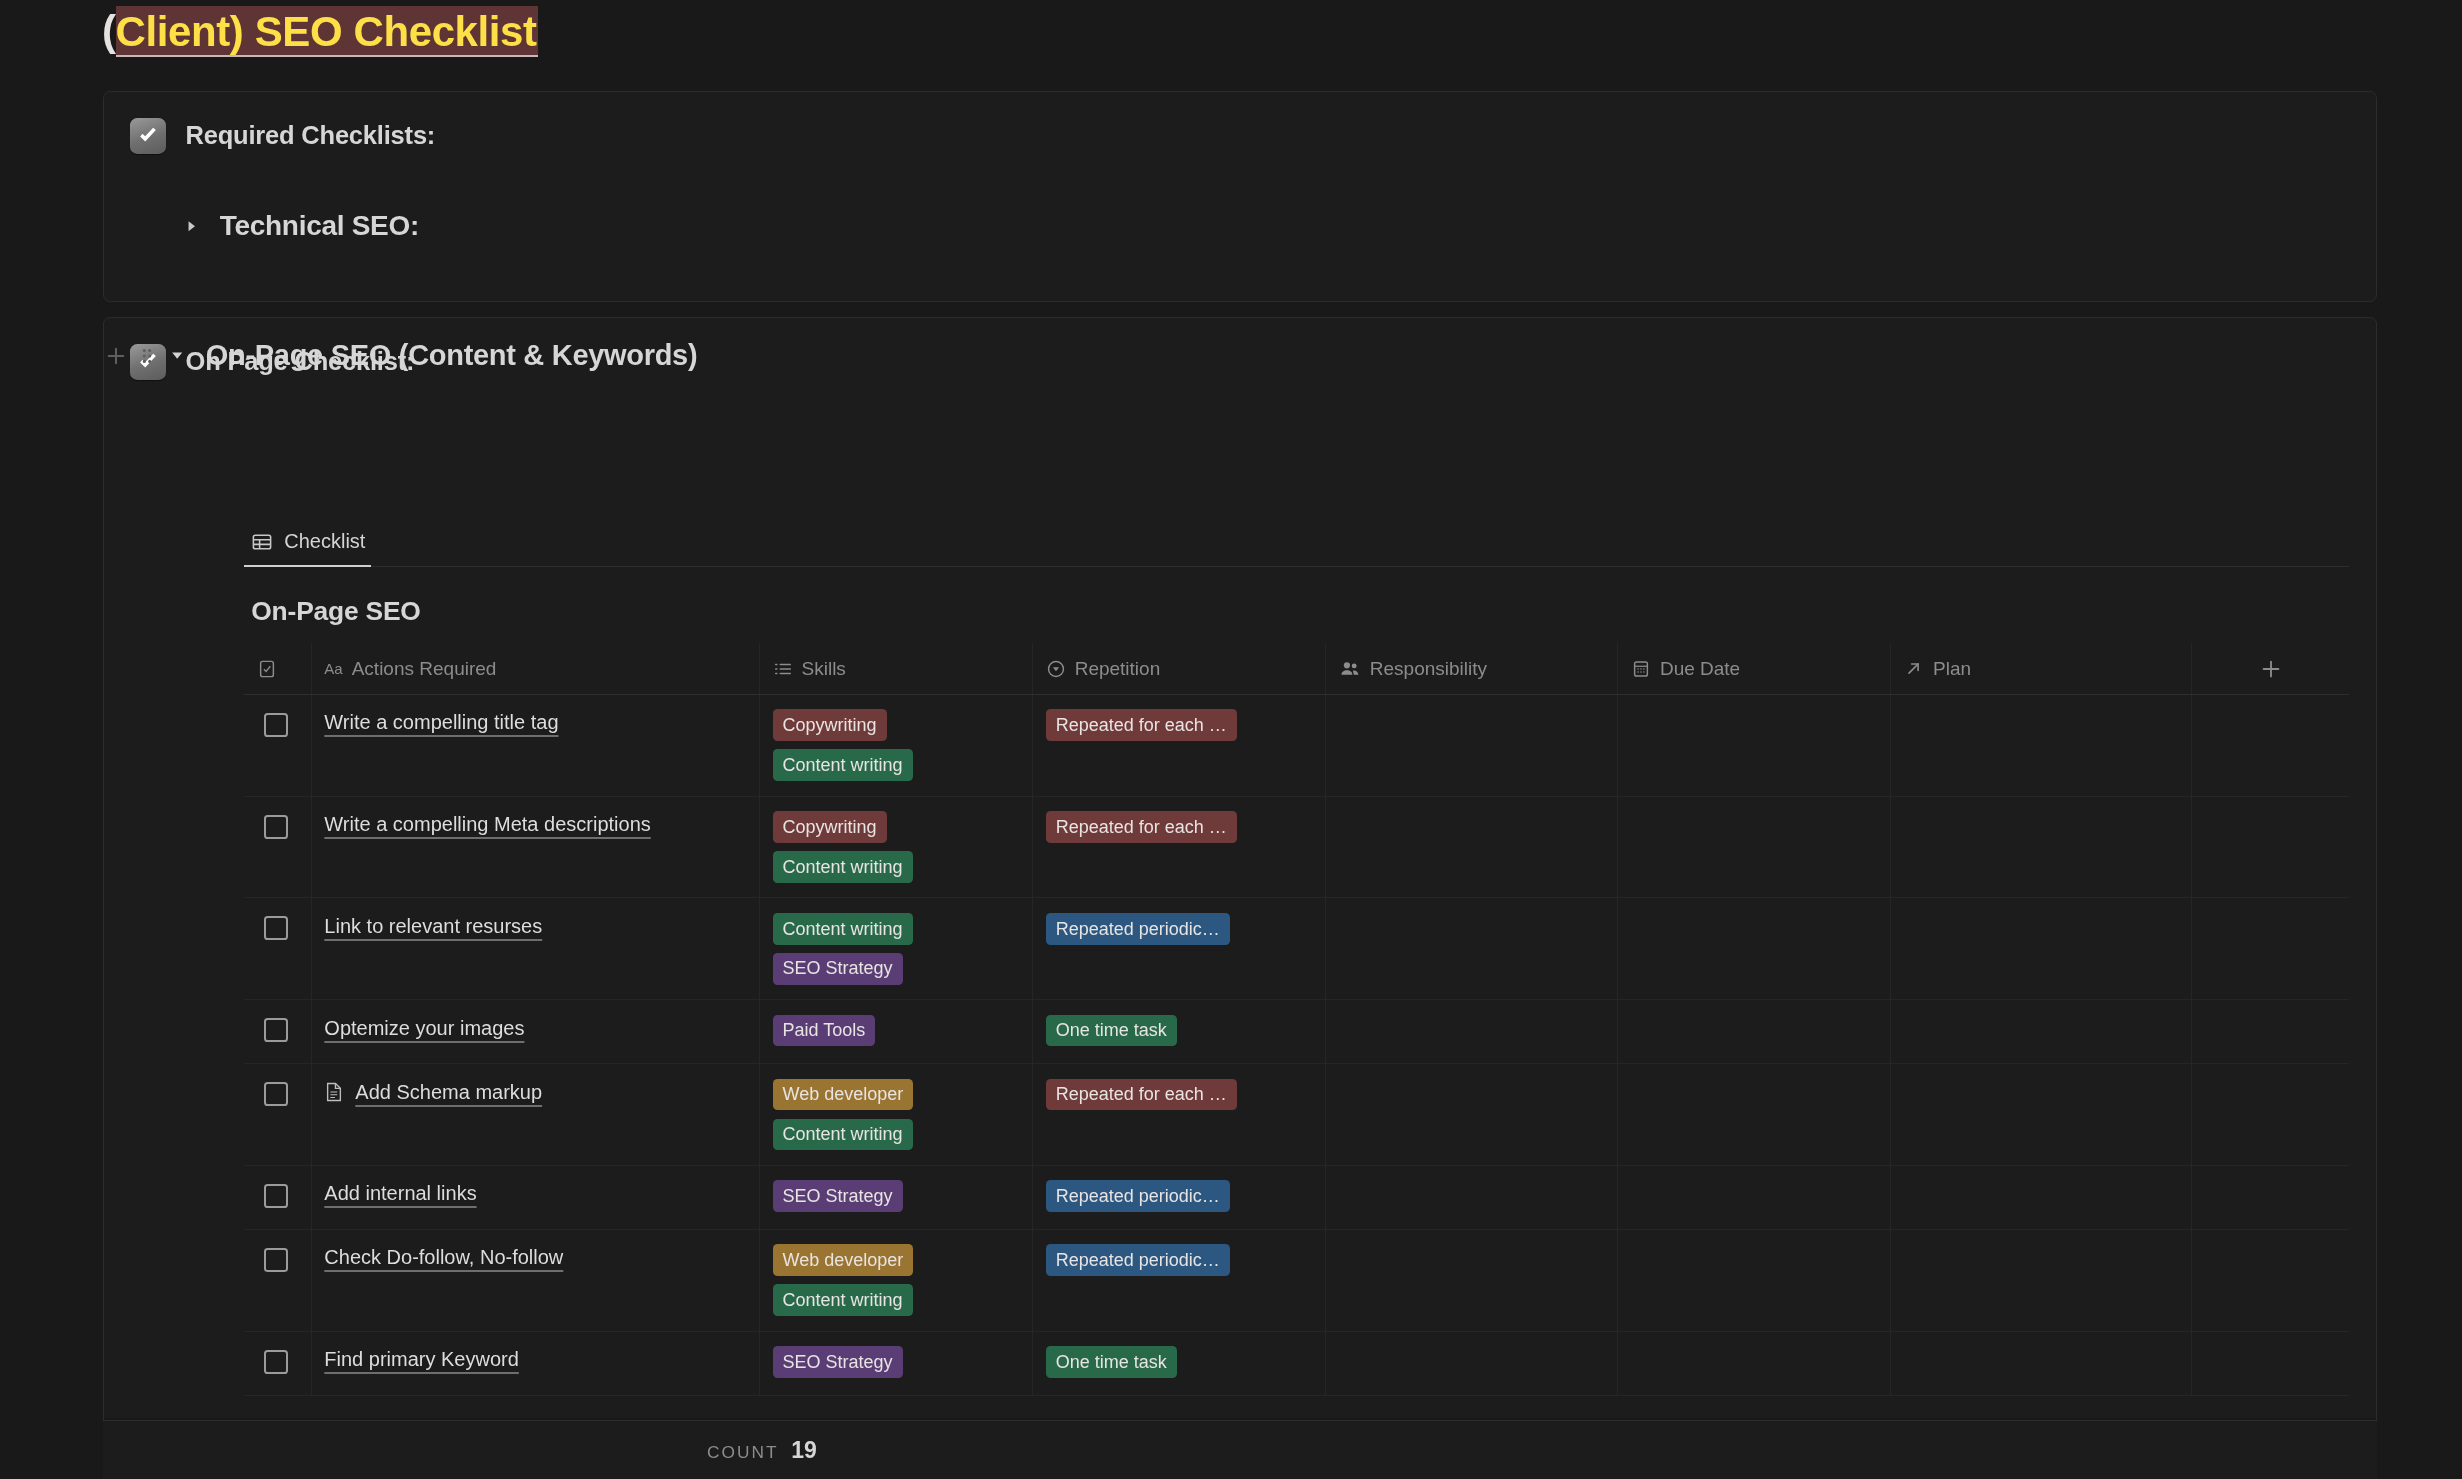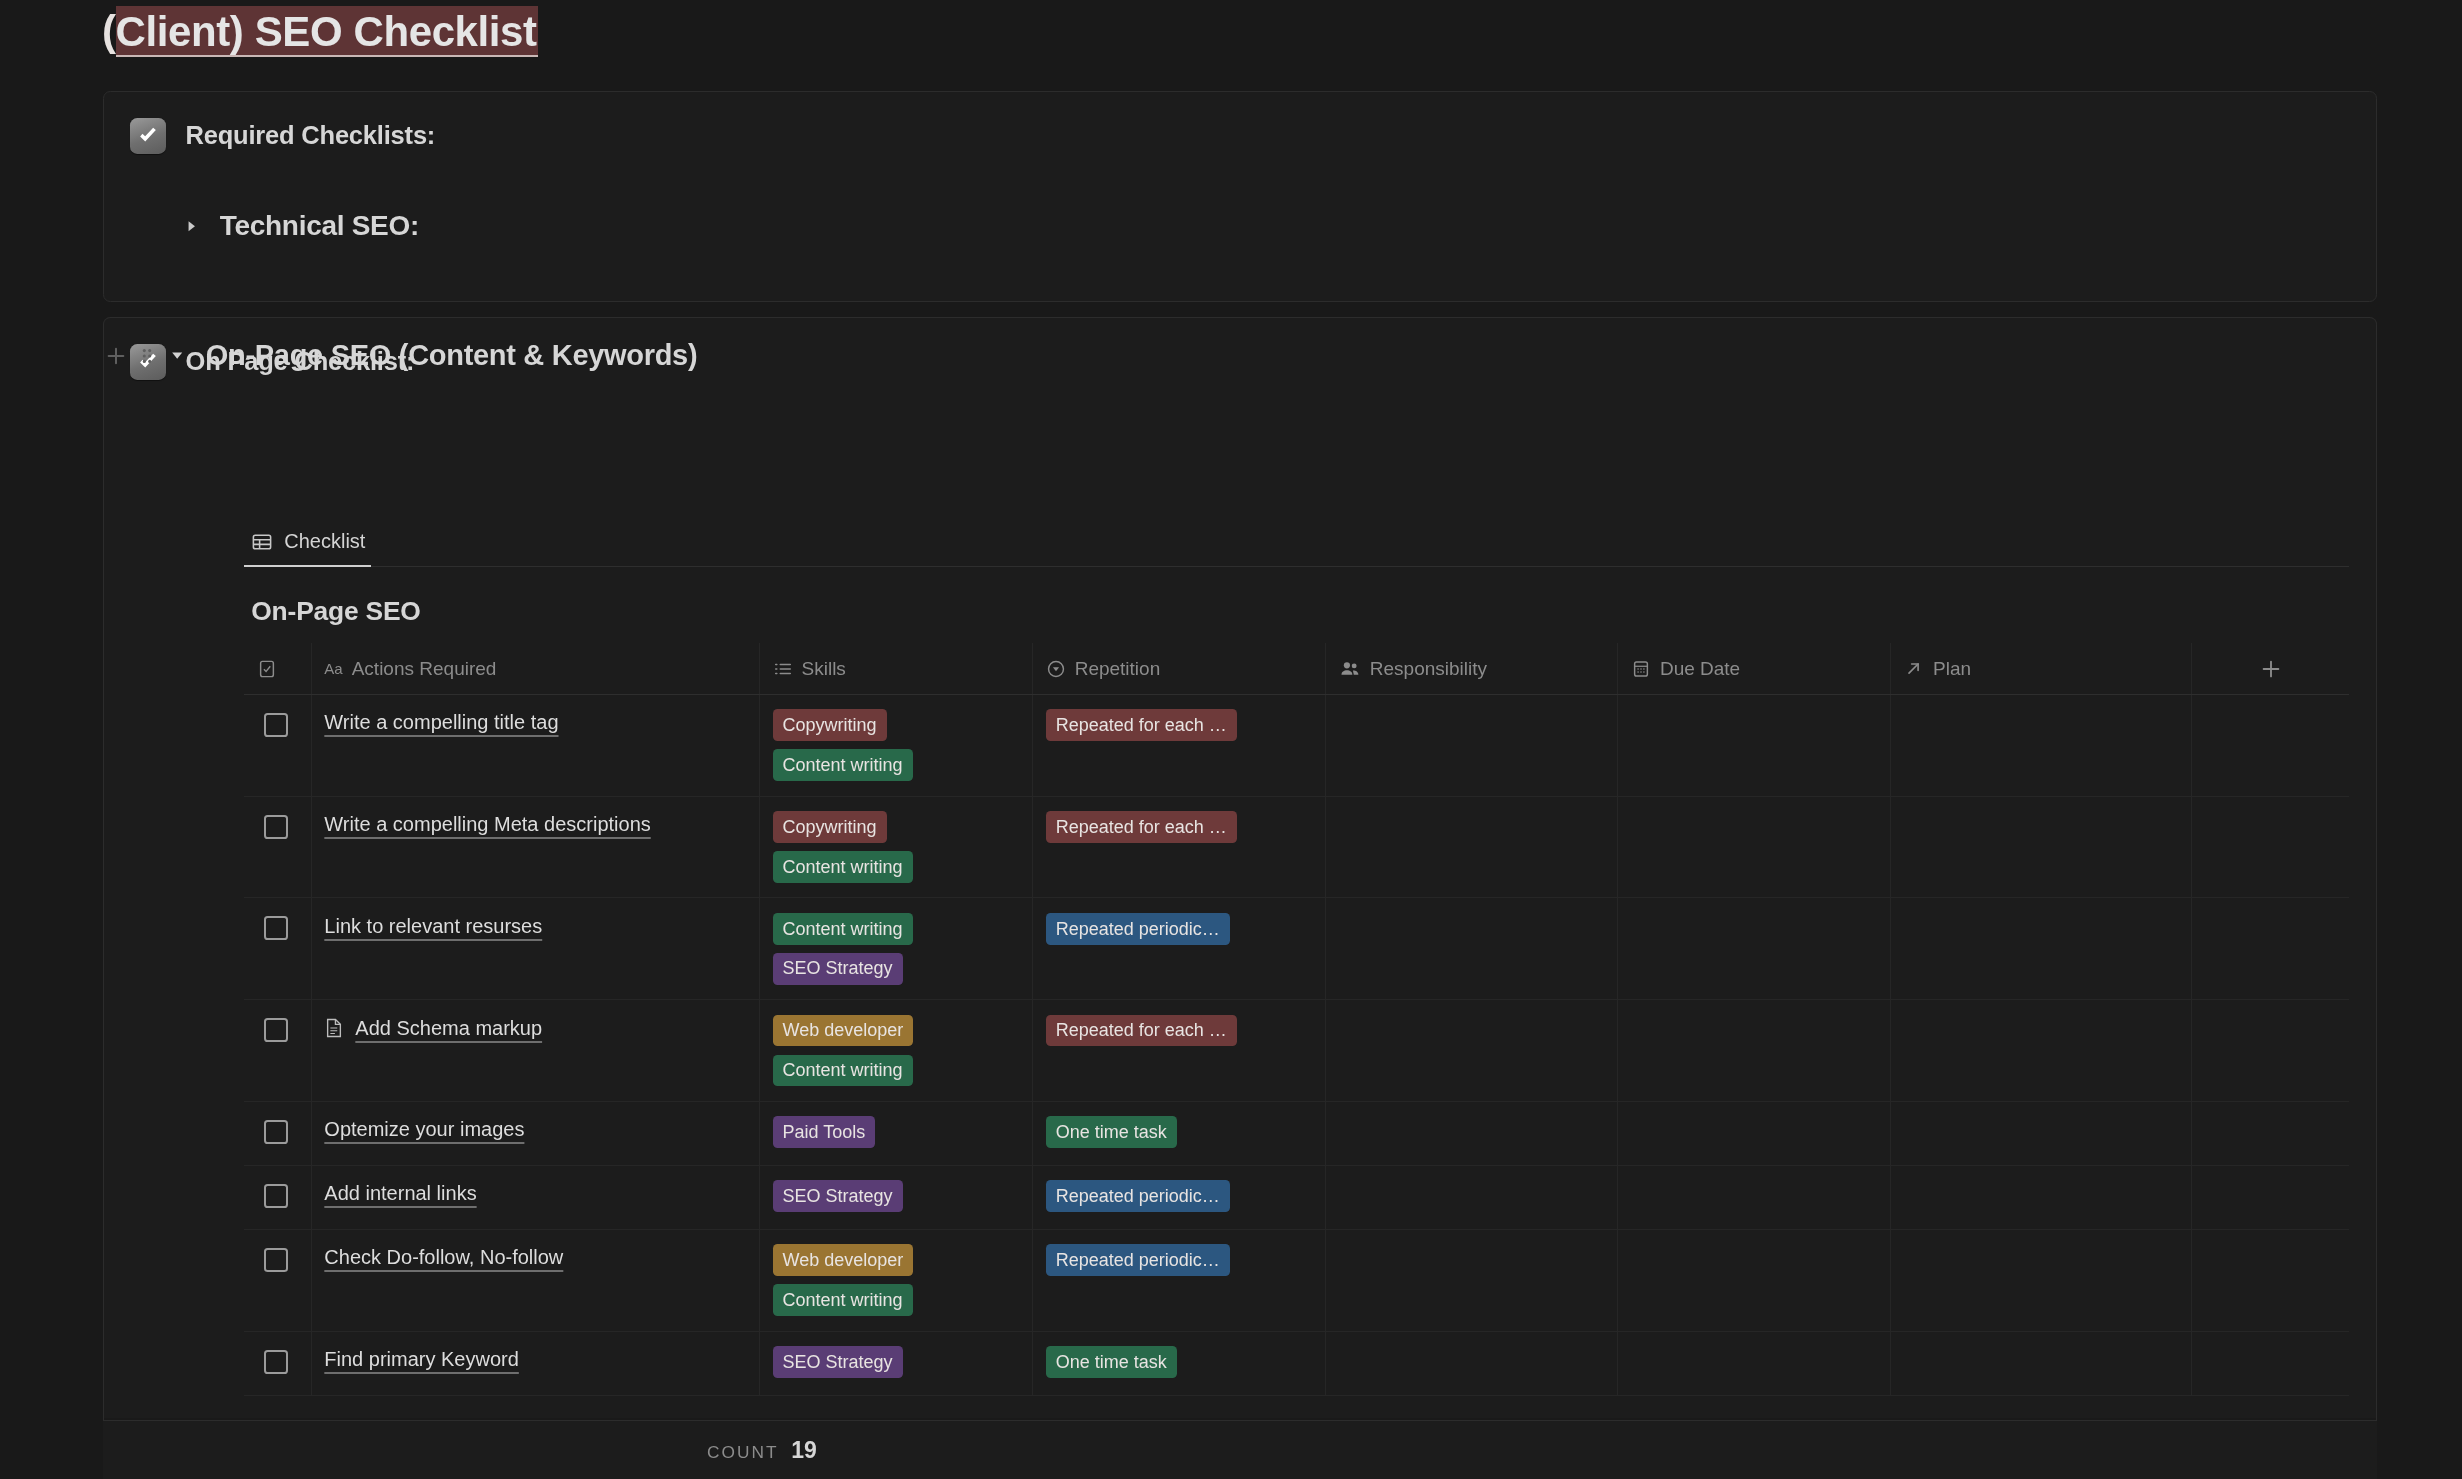--- a/index.html
+++ b/index.html
@@ -13,21 +13,21 @@
 
   
   .title-wrap {
     position: absolute; left: 102px; top: 7.3px;
     font-size: 42px; font-weight: 700; letter-spacing: -0.4px;
     color: #E6E1DF; white-space: nowrap;
   }
   .title-paren { color: #E6E1DF; }
   .title-hl {
     background: #5E3435;
-    color: #e5e5e5;
+    color: #fde047;
     border-bottom: 2.7px solid #C9B8B6;
     padding: 1.8px 1.8px 0.9px 0;
   }
 
   
   .callout {
     position: absolute;
     left: 103px;
     width: 2274px;
     background: #1C1C1C;
@@ -437,20 +437,44 @@
             <td></td>
             <td></td>
             <td class="td-last"></td>
           </tr>
           <tr>
             <td class="td-check">
               <span class="row-cb"></span>
             </td>
             <td>
               <div class="name-cell">
+                <span class="name-txt">Optemize your images</span>
+              </div>
+            </td>
+            <td>
+              <div class="pills">
+                <span class="pill" style="background: rgb(90, 61, 117);">Paid Tools</span>
+              </div>
+            </td>
+            <td>
+              <div class="pills">
+                <span class="pill rep" style="background: rgb(40, 105, 74);">One time task</span>
+              </div>
+            </td>
+            <td></td>
+            <td></td>
+            <td></td>
+            <td class="td-last"></td>
+          </tr>
+          <tr>
+            <td class="td-check">
+              <span class="row-cb"></span>
+            </td>
+            <td>
+              <div class="name-cell">
                 <span class="page-ico"><svg width="20" height="22" viewBox="0 0 22 24" fill="none" stroke="#BDBDBD" stroke-width="1.5">
                     <path d="M4 2.6 h8.6 L18 8 v13.4 H4 Z"></path>
                     <path d="M12.6 2.6 V8 H18"></path>
                     <path d="M7 12 H14.6 M7 15 H14.6 M7 18 H12" stroke-width="1.2"></path>
                   </svg></span>
                 <span class="name-txt">Add Schema markup</span>
               </div>
             </td>
             <td>
               <div class="pills">
@@ -467,44 +491,20 @@
             <td></td>
             <td></td>
             <td class="td-last"></td>
           </tr>
           <tr>
             <td class="td-check">
               <span class="row-cb"></span>
             </td>
             <td>
               <div class="name-cell">
-                <span class="name-txt">Optemize your images</span>
-              </div>
-            </td>
-            <td>
-              <div class="pills">
-                <span class="pill" style="background: rgb(90, 61, 117);">Paid Tools</span>
-              </div>
-            </td>
-            <td>
-              <div class="pills">
-                <span class="pill rep" style="background: rgb(40, 105, 74);">One time task</span>
-              </div>
-            </td>
-            <td></td>
-            <td></td>
-            <td></td>
-            <td class="td-last"></td>
-          </tr>
-          <tr>
-            <td class="td-check">
-              <span class="row-cb"></span>
-            </td>
-            <td>
-              <div class="name-cell">
                 <span class="name-txt">Add internal links</span>
               </div>
             </td>
             <td>
               <div class="pills">
                 <span class="pill" style="background: rgb(90, 61, 117);">SEO Strategy</span>
               </div>
             </td>
             <td>
               <div class="pills">

